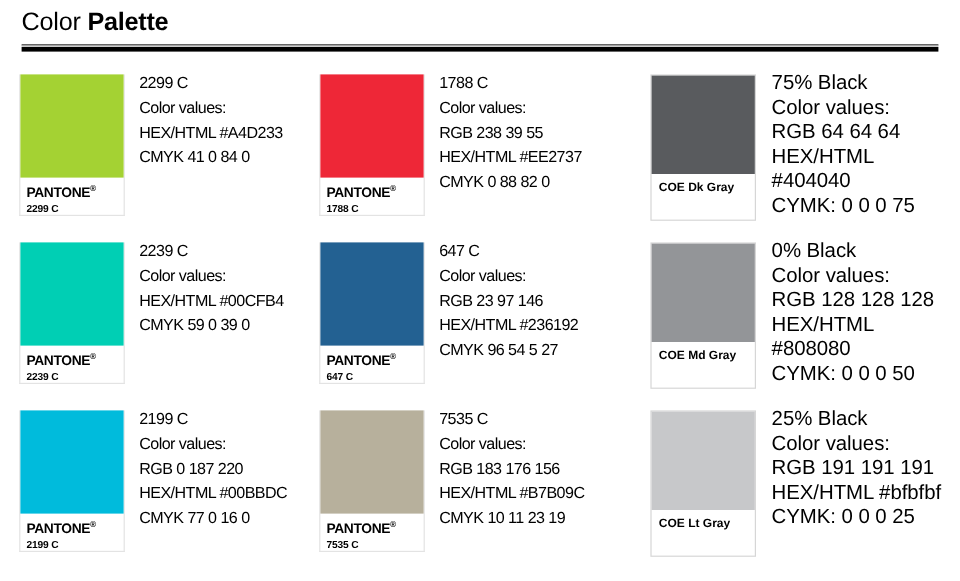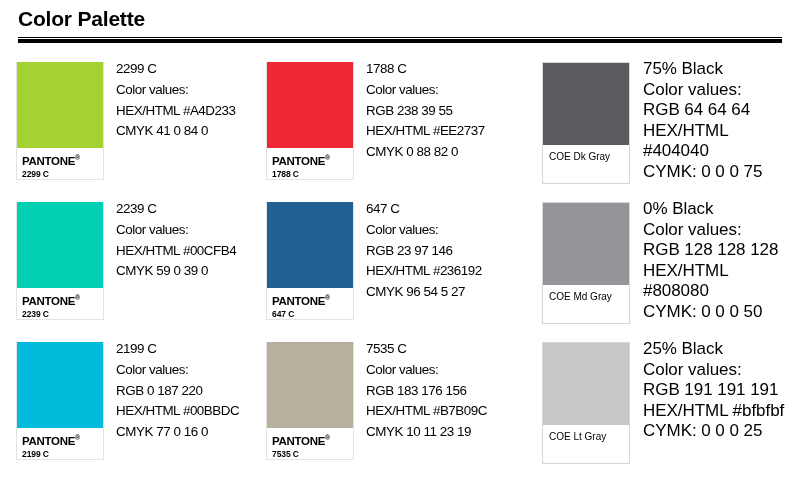--- a/index.html
+++ b/index.html
@@ -29,21 +29,21 @@
     height: 42px;
   }
   .title {
     font-family: "Liberation Sans", sans-serif;
     font-size: 21px;
     line-height: 26px;
     letter-spacing: -0.2px;
     white-space: nowrap;
     color: #000000;
   }
-  .title .light { font-weight: 700; }
+  .title .light { font-weight: 400; }
   .title .bold  { font-weight: 700; }
 
   .rule-wrap {
     position: absolute;
     left: 0;
     top: 31px;
     width: 764px;
   }
   .rule-thin {
     width: 100%;
@@ -147,21 +147,21 @@
     width: 86px;
     height: 82px;
     display: block;
   }
   .card.coe .foot {
     padding: 6px 0 0 6px;
     height: 38px;
   }
   .coelabel {
     font-family: "Liberation Sans", sans-serif;
-    font-weight: 400;
+    font-weight: 700;
     font-size: 10px;
     line-height: 12px;
     white-space: nowrap;
     color: #000000;
   }
 
   
   .info {
     position: absolute;
     top: 4px;

